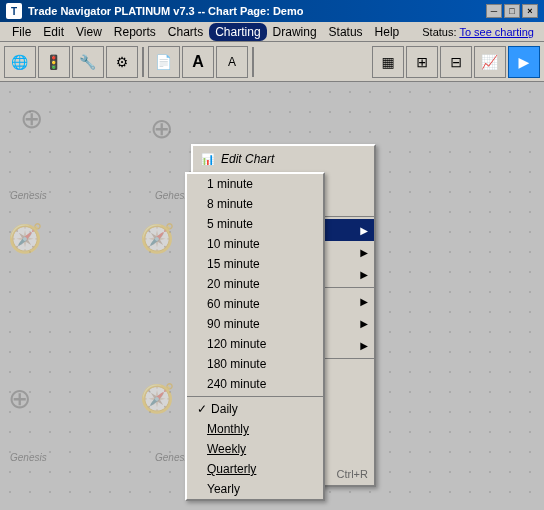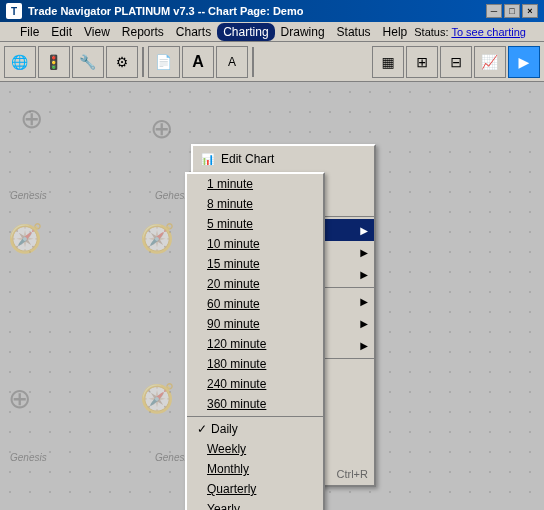--- a/index.html
+++ b/index.html
@@ -55,21 +55,21 @@
       color: #000;
     }
 
     
     .menu-bar {
       background: #d4d0c8;
       height: 20px;
       display: flex;
       align-items: center;
       border-bottom: 1px solid #808080;
-      padding: 0 14px;
+      padding: 0 6px;
     }
     .menu-item {
       padding: 2px 6px;
       font-size: 12px;
       cursor: pointer;
       white-space: nowrap;
     }
     .menu-item.charting {
       background: #0a246a;
       color: white;
@@ -179,20 +179,21 @@
       height: 16px;
       margin-right: 4px;
       display: flex;
       align-items: center;
       justify-content: center;
       font-size: 11px;
       flex-shrink: 0;
     }
     .dropdown-item .item-label {
       flex: 1;
+      font-style: italic;
     }
     .dropdown-item .item-arrow {
       margin-left: 6px;
       font-size: 10px;
     }
     .dropdown-item .item-shortcut {
       margin-left: 20px;
       color: #666;
       font-size: 11px;
       margin-top: 16px;
@@ -220,21 +221,20 @@
       min-height: 20px;
     }
     .submenu-item.checked::before {
       content: '✓';
       margin-right: 4px;
       color: #000;
       font-size: 12px;
     }
     .submenu-item.no-check {
       padding-left: 20px;
-      text-decoration: underline;
     }
     .submenu-separator {
       height: 1px;
       background: #808080;
       margin: 2px 0;
     }
   </style>
 </head>
 <body>
 
@@ -386,25 +386,24 @@
     <div class="submenu-item no-check">8 minute</div>
     <div class="submenu-item no-check">5 minute</div>
     <div class="submenu-item no-check">10 minute</div>
     <div class="submenu-item no-check">15 minute</div>
     <div class="submenu-item no-check">20 minute</div>
     <div class="submenu-item no-check">60 minute</div>
     <div class="submenu-item no-check">90 minute</div>
     <div class="submenu-item no-check">120 minute</div>
     <div class="submenu-item no-check">180 minute</div>
     <div class="submenu-item no-check">240 minute</div>
-    <div class="submenu-item no-check">360 minute</div>
     <div class="submenu-separator"></div>
     <div class="submenu-item checked">
         <span class="item-label-text">Daily</span>
       </div>
+    <div class="submenu-item no-check" style="text-decoration:underline;">Monthly</div>
     <div class="submenu-item no-check underline" style="text-decoration:underline;">Weekly</div>
-    <div class="submenu-item no-check" style="text-decoration:underline;">Monthly</div>
     <div class="submenu-item no-check" style="text-decoration:underline;padding-left:20px;">Quarterly</div>
     <div class="submenu-item no-check">Yearly</div>
 
   </div>
 
 </div>
 
 </body></html>

